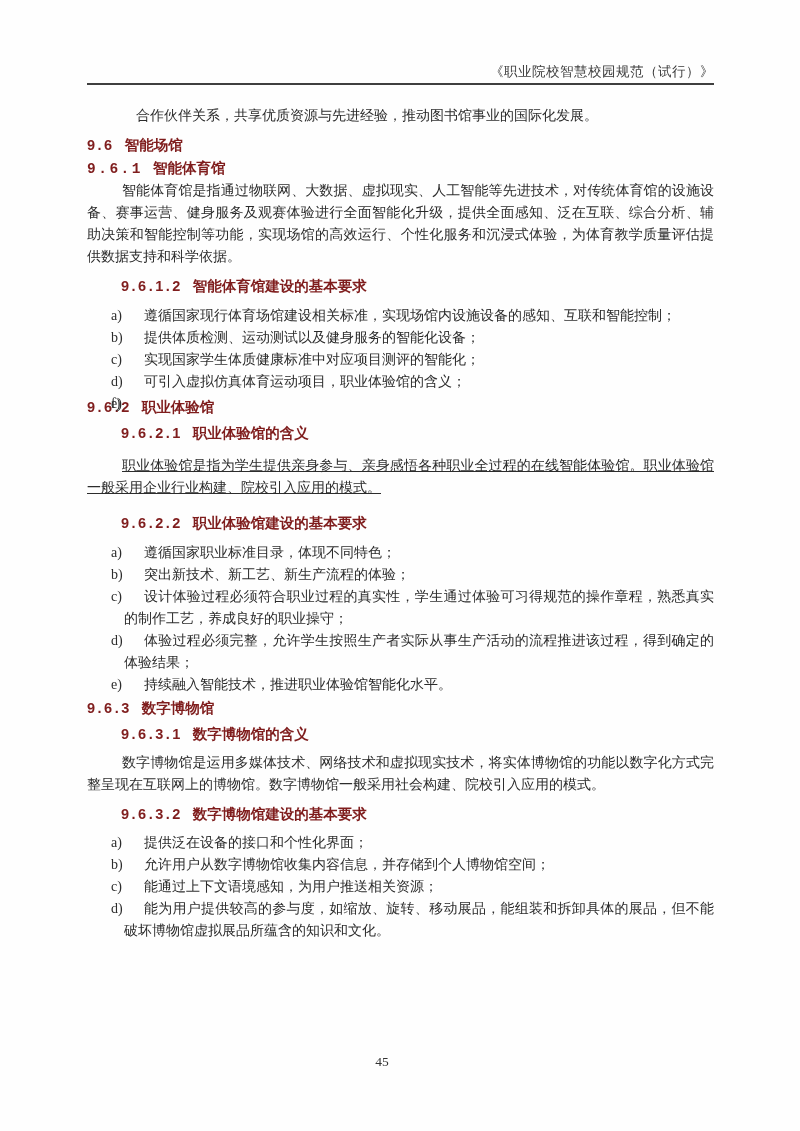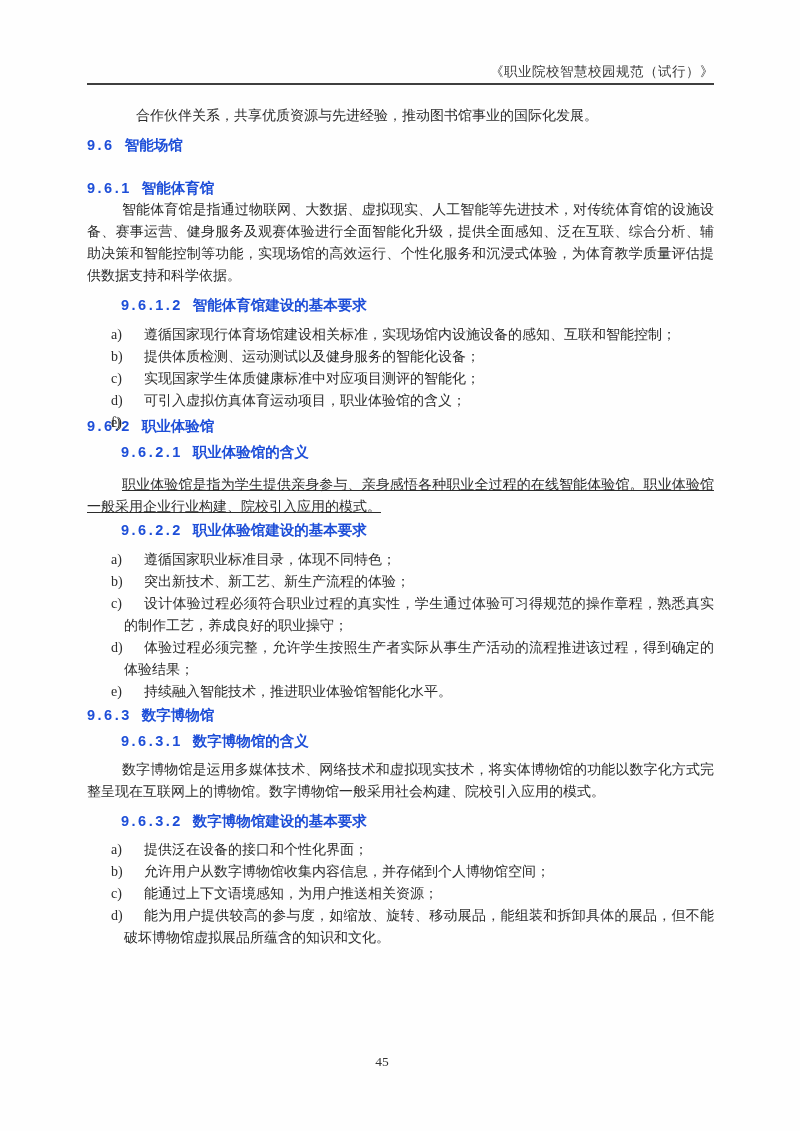--- a/index.html
+++ b/index.html
@@ -17,49 +17,49 @@
   }
   .header-rule { height:0; border-bottom:2px solid #3f3f3f; margin-top:3px; }
 
   .cont-para {
     margin-top:20px; font-size:14px; line-height:22px;
     text-indent:49px; text-align:justify; color:#2c2c2c;
   }
 
   h2.sec, h3.sec {
     font-family:"Liberation Sans","DejaVu Sans",sans-serif;
-    font-weight:bold; font-size:14.5px; line-height:20px; color:#1d4ed8;
+    font-weight:bold; font-size:14.5px; line-height:20px; color:#7f1d1d;
   }
   h3.sec { padding-left:34px; }
   .sec .num { letter-spacing:2.5px; margin-right:10px; }
 
   p.body {
     font-size:14px; line-height:22px; text-align:justify;
     text-indent:35px; margin-top:1px; color:#2c2c2c;
   }
 
   ul.clauses { list-style:none; font-size:14px; line-height:22px; color:#2c2c2c; }
   ul.clauses li {
     position:relative; padding-left:37px; text-indent:20px; text-align:justify;
   }
   .clause-label {
     position:absolute; left:24px; top:0; text-indent:0;
     font-family:"Liberation Serif","DejaVu Serif",serif;
   }
 
   
   #h96   { margin-top:8px; }
-  #h961  { margin-top:23px; }
+  #h961  { margin-top:4px;font-family:Liberation Mono, monospace; }
   #h9611 { margin-top:7px; }
   #h9612 { margin-top:8px; }
   #l9612 { margin-top:9px; }
   #h962  { margin-top:4px; }
   #h9621 { margin-top:6px; }
   #p9621 { margin-top:12px;text-decoration:underline; }
-  #h9622 { margin-top:2px; }
+  #h9622 { margin-top:14px; }
   #l9622 { margin-top:9px; }
   #h963  { margin-top:2px; }
   #h9631 { margin-top:6px; }
   #p9631 { margin-top:8px; }
   #h9632 { margin-top:8px; }
   #l9632 { margin-top:8px; }
 
   .page-footer {
     position:absolute; top:1053px; left:0; width:764px;
     text-align:center; font-size:13.5px; line-height:17px; color:#333;

